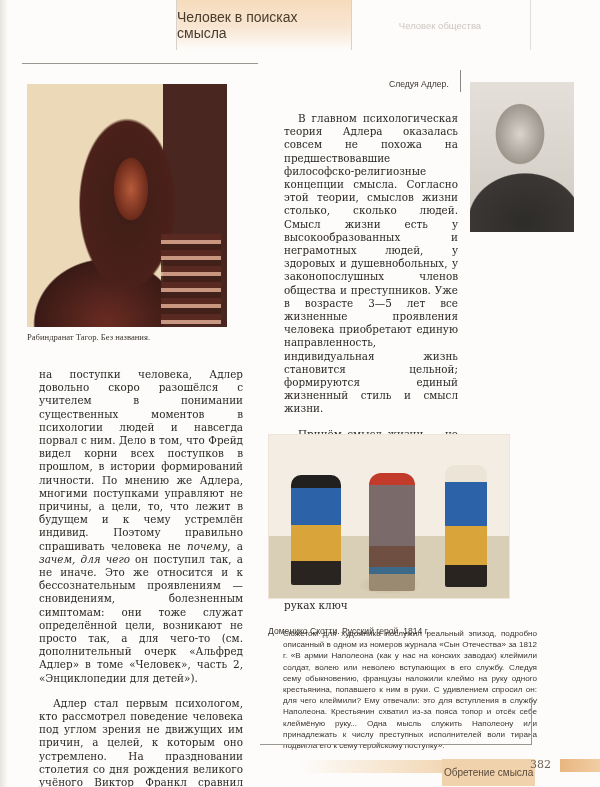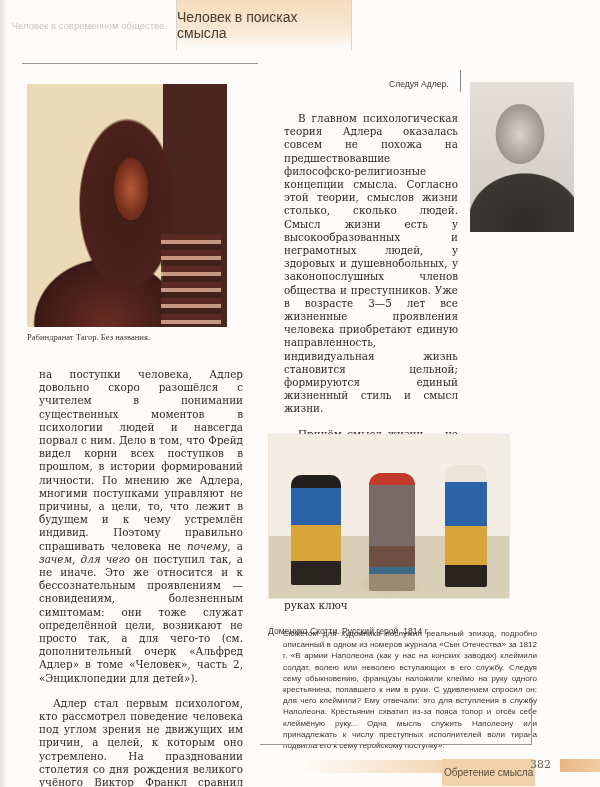--- a/index.html
+++ b/index.html
@@ -69,22 +69,22 @@
   .footer-page { position:absolute; left:530px; top:758px; font-size:11px; color:#6b5f55; }
   .footer-tab { position:absolute; left:560px; top:759px; width:40px; height:13px;
     background:linear-gradient(90deg,#e9b680,#f1cda4); }
 </style>
 </head>
 <body>
 
 <div class="leftshade"></div>
 
 <div class="tabs">
-  <div class="tab t1">Человек в современном обществе</div>
   <div class="tab t2">Человек в поисках смысла</div>
+  <div class="tab t3">Человек общества</div>
 </div>
 
 <div class="rule-top"></div>
 <div class="rule-v"></div>
 
 <div class="painting1">
   <div class="chair"></div>
 </div>
 <div class="cap1">Рабиндранат Тагор. Без названия.</div>
 

